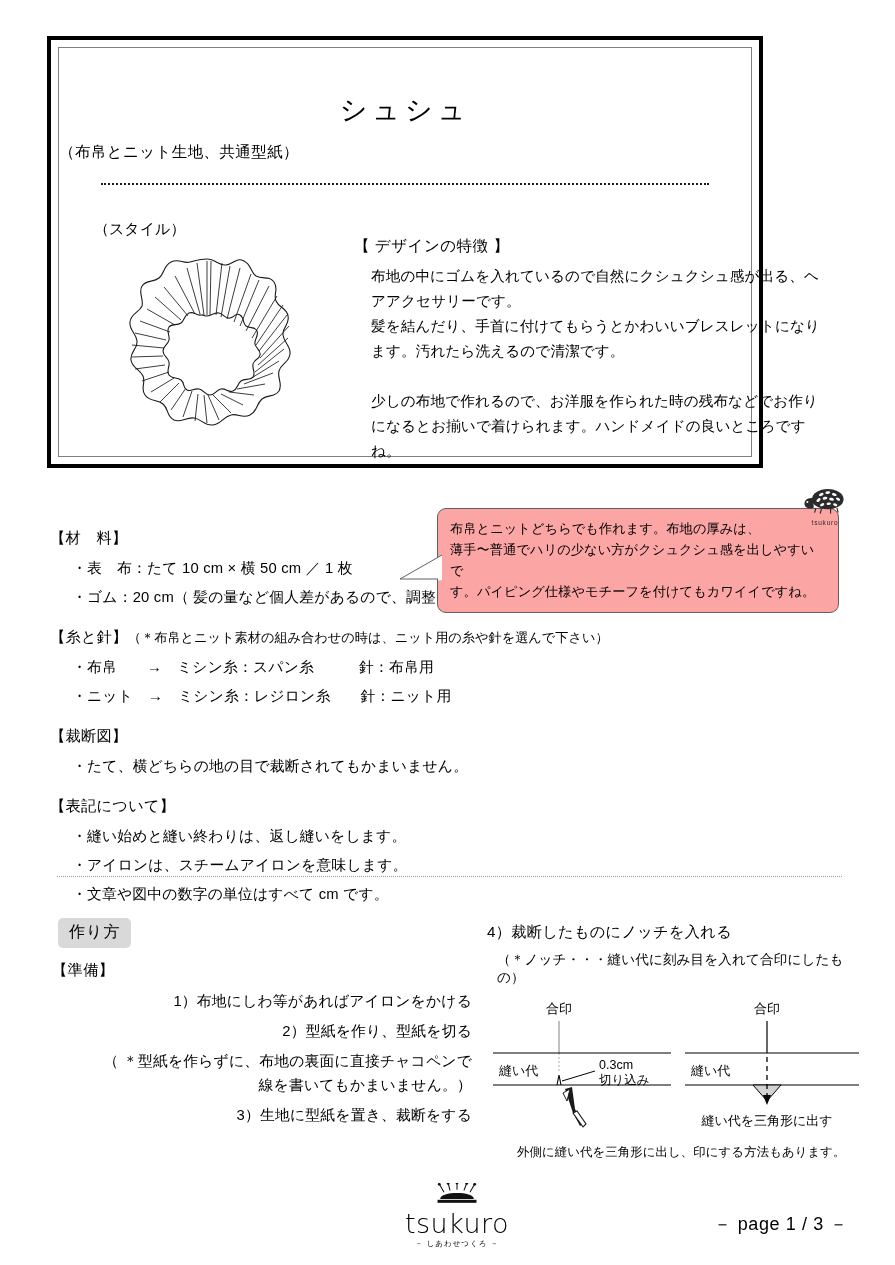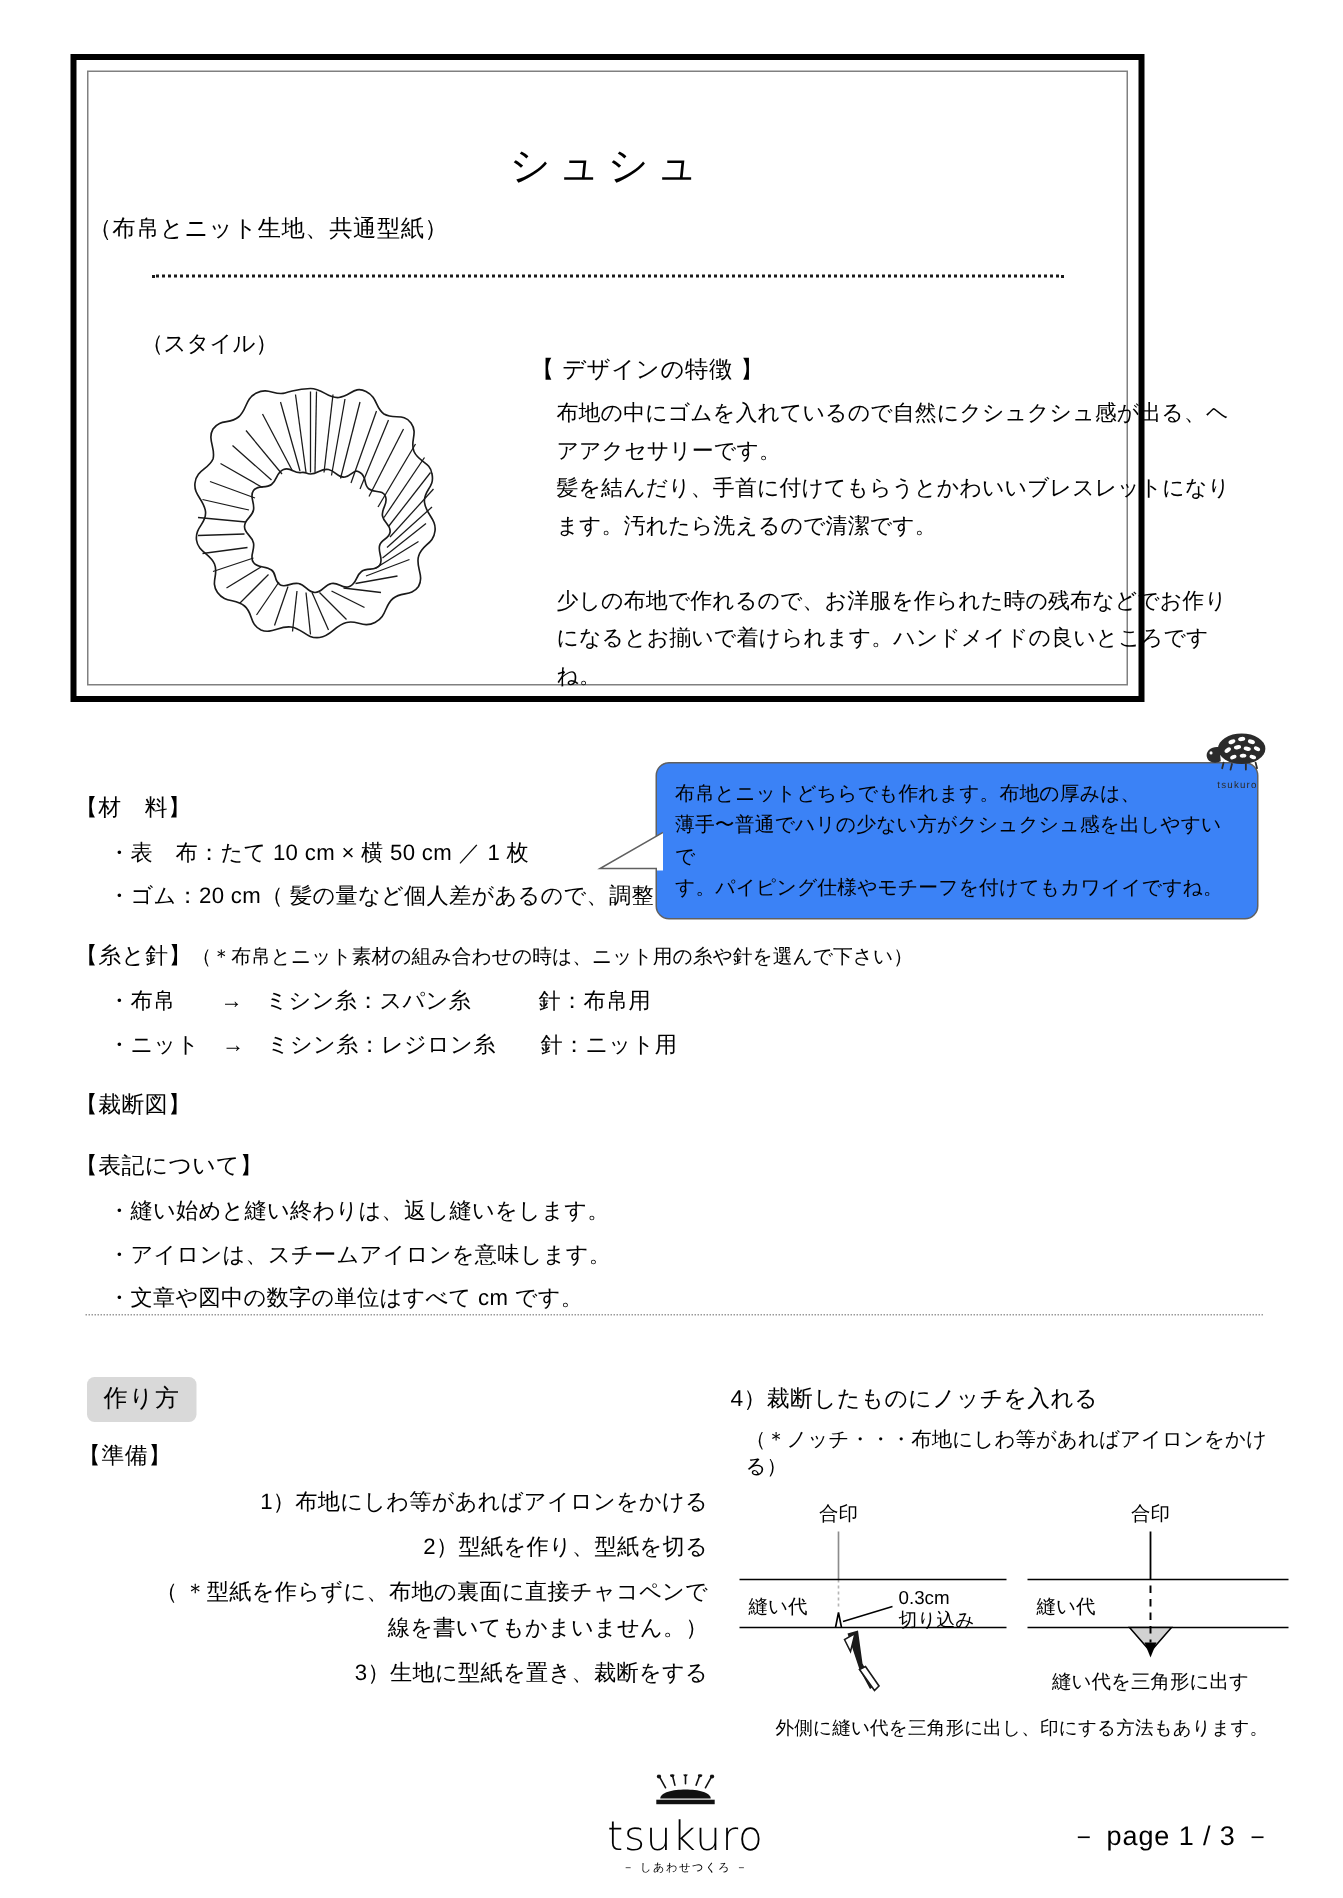--- a/index.html
+++ b/index.html
@@ -117,21 +117,21 @@
   .spec-gap { margin-top: 20px; }
 
   
   .bubble {
     position: absolute;
     left: 437px;
     top: 508px;
     width: 402px;
     border: 1px solid #606060;
     border-radius: 9px;
-    background: #3b82f6;
+    background: #fca5a5;
     padding: 9px 12px 10px 12px;
     box-sizing: border-box;
     font-size: 13.2px;
     line-height: 21px;
     letter-spacing: 0.1px;
     z-index: 5;
   }
   .bubble-tail {
     position: absolute;
     left: 398px;
@@ -396,20 +396,21 @@
   <div class="spec-row">・表　布：たて 10 cm × 横 50 cm ／ 1 枚</div>
   <div class="spec-row">・ゴム：20 cm（ 髪の量など個人差があるので、調整してください）</div>
 
   <div class="spec-heading spec-gap">
     <span>【糸と針】</span><span class="sub">（＊布帛とニット素材の組み合わせの時は、ニット用の糸や針を選んで下さい）</span>
   </div>
   <div class="spec-row">・布帛　　→　ミシン糸：スパン糸　　　針：布帛用</div>
   <div class="spec-row">・ニット　→　ミシン糸：レジロン糸　　針：ニット用</div>
 
   <div class="spec-heading spec-gap">【裁断図】</div>
+  <div class="spec-row">・たて、横どちらの地の目で裁断されてもかまいません。</div>
 
   <div class="spec-heading spec-gap">【表記について】</div>
   <div class="spec-row">・縫い始めと縫い終わりは、返し縫いをします。</div>
   <div class="spec-row">・アイロンは、スチームアイロンを意味します。</div>
   <div class="spec-row">・文章や図中の数字の単位はすべて cm です。</div>
 
 </div>
 
 <div class="hedgehog-logo">
   <svg viewBox="0 0 56 32" width="52" height="30" aria-hidden="true">
@@ -454,21 +455,21 @@
   <div class="prep-heading">【準備】</div>
   <div class="prep-row">1）布地にしわ等があればアイロンをかける</div>
   <div class="prep-row">2）型紙を作り、型紙を切る</div>
   <div class="prep-row note">（ ＊型紙を作らずに、布地の裏面に直接チャコペンで</div>
   <div class="prep-row note-cont">線を書いてもかまいません。）</div>
   <div class="prep-row">3）生地に型紙を置き、裁断をする</div>
 </div>
 
 <div class="notch-block">
   <div class="notch-title">4）裁断したものにノッチを入れる</div>
-  <div class="notch-sub">（＊ノッチ・・・布地にしわ等があればアイロンをかける）</div>
+  <div class="notch-sub">（＊ノッチ・・・縫い代に刻み目を入れて合印にしたもの）</div>
 
   <div class="notch-figs">
 
     <svg viewBox="0 0 190 140" width="190" height="140" style="position:absolute;left:0;top:0;" aria-hidden="true">
       <text x="72" y="16" font-family="Liberation Sans, sans-serif" font-size="13" text-anchor="middle" fill="#000">合印</text>
       <line x1="72" y1="24" x2="72" y2="56" stroke="#8c8c8c" stroke-width="1.1"></line>
       <line x1="72" y1="56" x2="72" y2="76" stroke="#b5b5b5" stroke-width="1.1" stroke-dasharray="2,2"></line>
       <line x1="6" y1="56" x2="184" y2="56" stroke="#000" stroke-width="1.1"></line>
       <line x1="6" y1="88" x2="184" y2="88" stroke="#000" stroke-width="1.1"></line>
       <text x="12" y="78" font-family="Liberation Sans, sans-serif" font-size="13" fill="#000">縫い代</text>

